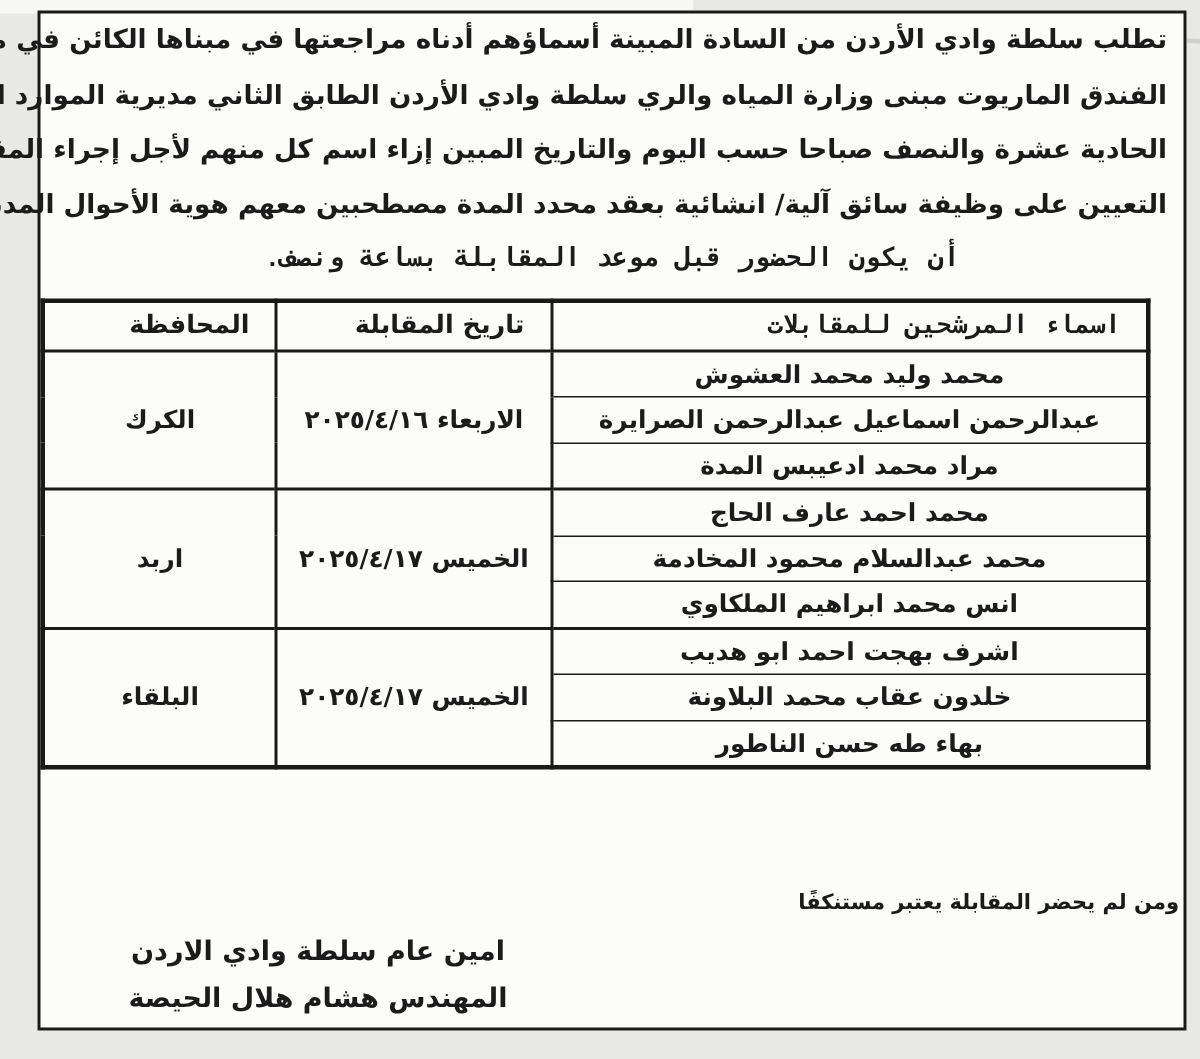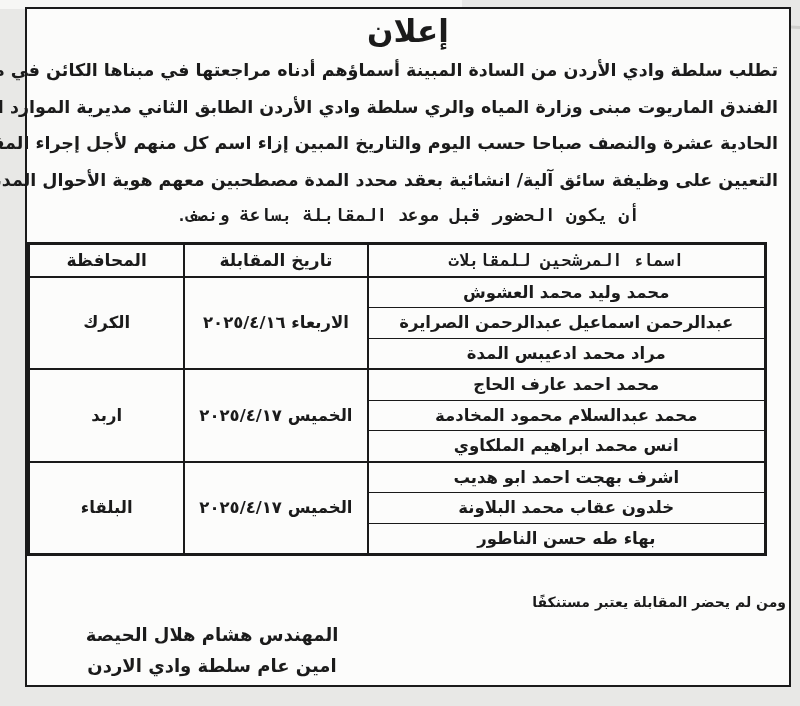--- a/index.html
+++ b/index.html
@@ -56,21 +56,21 @@
     border-collapse:collapse;
     margin:7px 22px 0 0;
     table-layout:fixed;
     border:3px solid #1a1a1a;
   }
   .roster th{
     border:2px solid #1a1a1a;
     height:31px;
     font-size:17px;
     font-weight:700;
-    text-align:center;
+    text-align:right;
     padding:0 17px;
   }
   .roster td{
     border:2px solid #1a1a1a;
     height:29.5px;
     font-size:16.5px;
     font-weight:700;
     text-align:center;
     padding:0 4px;
     overflow:hidden;
@@ -105,21 +105,20 @@
   }
 </style>
 </head>
 <body>
 
 <div class="top-strip"></div>
 <div class="fold-line"></div>
 
 <div class="paper">
 
-  <div class="title">إعلان</div>
 
   <div class="para">
     <div class="line">تطلب سلطة وادي الأردن من السادة المبينة أسماؤهم أدناه مراجعتها في مبناها الكائن في منطقة الشميساني خلف</div>
     <div class="line">الفندق الماريوت مبنى وزارة المياه والري سلطة وادي الأردن الطابق الثاني مديرية الموارد البشرية في تمام الساعة</div>
     <div class="line">الحادية عشرة والنصف صباحا حسب اليوم والتاريخ المبين إزاء اسم كل منهم لأجل إجراء المقابلة الشخصية من أجل</div>
     <div class="line">التعيين على وظيفة سائق آلية/ انشائية بعقد محدد المدة مصطحبين معهم هوية الأحوال المدنية ورخصة القيادة، على</div>
     <div class="line last">أن يكون الحضور قبل موعد المقابلة بساعة ونصف.</div>
   </div>
 
   <table class="roster">
@@ -165,17 +164,17 @@
       </tr>
       <tr>
         <td class="name last">بهاء طه حسن الناطور</td>
       </tr>
     </tbody>
   </table>
 
   <div class="note">ومن لم يحضر المقابلة يعتبر مستنكفًا</div>
 
   <div class="signature">
+    <div class="sig-line">امين عام سلطة وادي الاردن</div>
     <div class="sig-line">المهندس هشام هلال الحيصة</div>
-    <div class="sig-line">امين عام سلطة وادي الاردن</div>
   </div>
 
 </div>
 
 </body></html>

